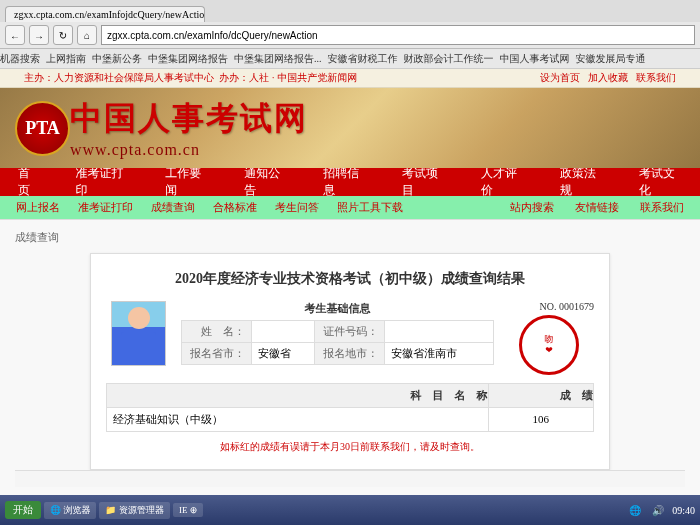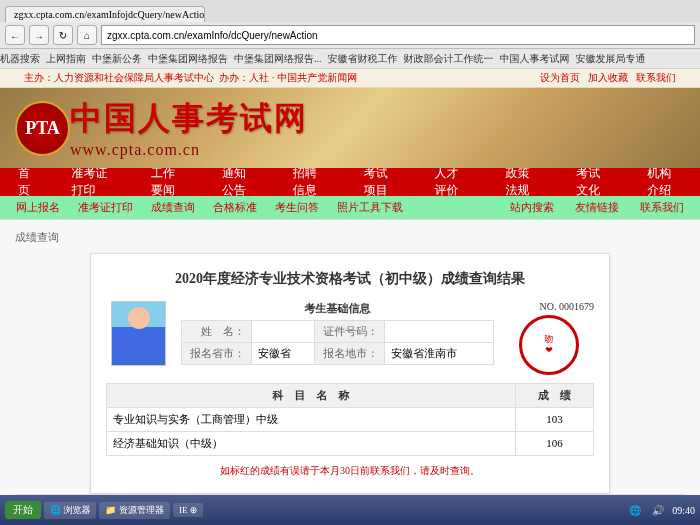--- a/index.html
+++ b/index.html
@@ -280,21 +280,21 @@
     .scores-table {
       width: 100%;
       border-collapse: collapse;
       font-size: 11px;
       margin-top: 8px;
     }
     .scores-table th {
       background: #f0f0f0;
       border: 1px solid #ddd;
       padding: 4px 0;
-      text-align: center;
+      text-align: right;
       font-weight: bold;
       color: #333;
     }
     .scores-table td {
       border: 1px solid #ddd;
       padding: 4px 6px;
       text-align: center;
     }
     .scores-table .subject-name {
       text-align: left;
@@ -434,21 +434,20 @@
     <div class="main-nav">
       <a>首页</a>
       <a>准考证打印</a>
       <a>工作要闻</a>
       <a>通知公告</a>
       <a>招聘信息</a>
       <a>考试项目</a>
       <a>人才评价</a>
       <a>政策法规</a>
       <a>考试文化</a>
-      <a>机构介绍</a>
     </div>
 
     <div class="sub-nav">
       <a>网上报名</a>
       <a>准考证打印</a>
       <a>成绩查询</a>
       <a>合格标准</a>
       <a>考生问答</a>
       <a>照片工具下载</a>
       <span style="margin-left:auto; display:flex; gap:5px; font-size:11px;">
@@ -510,24 +509,20 @@
 
         <table class="scores-table">
           <thead>
             <tr>
               <th>科　目　名　称</th>
               <th>成　绩</th>
             </tr>
           </thead>
           <tbody>
             <tr>
-              <td class="subject-name">专业知识与实务（工商管理）中级</td>
-              <td>103</td>
-            </tr>
-            <tr>
               <td class="subject-name">经济基础知识（中级）</td>
               <td>106</td>
             </tr>
           </tbody>
         </table>
 
         <div class="notice-text">如标红的成绩有误请于本月30日前联系我们，请及时查询。</div>
 
       </div>
 

